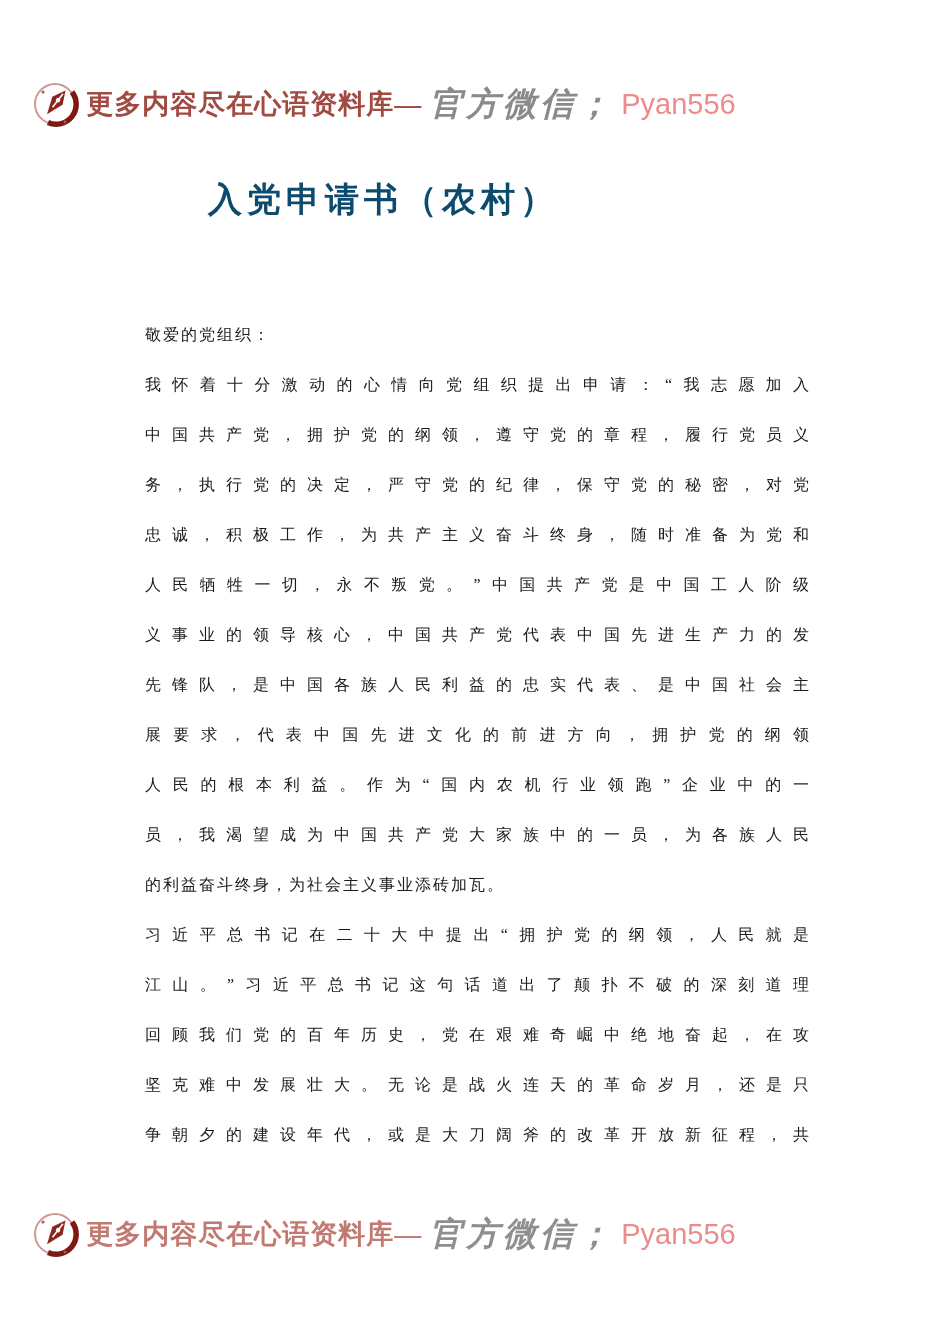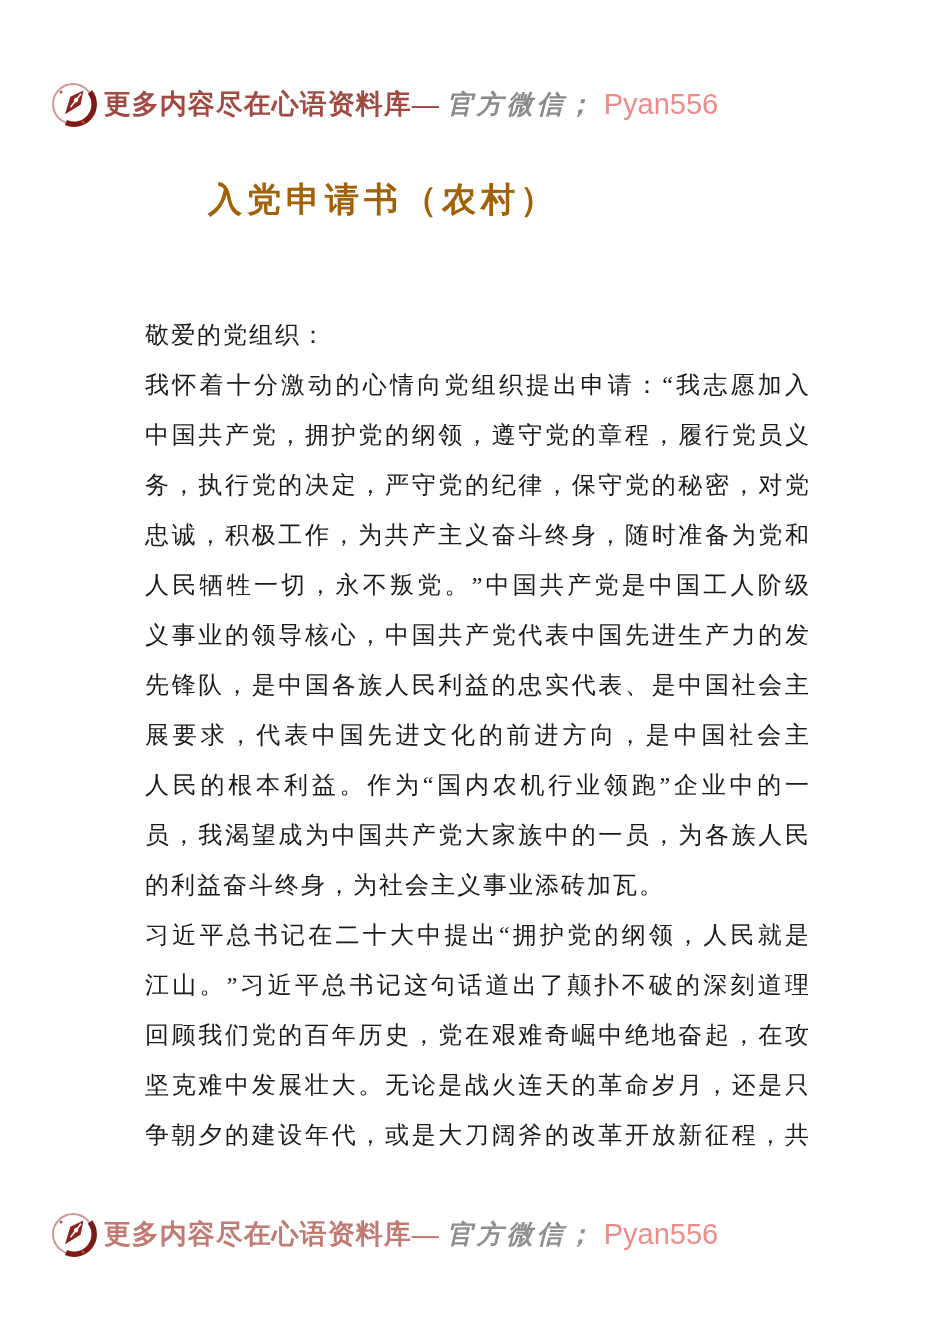--- a/index.html
+++ b/index.html
@@ -34,21 +34,21 @@
     font-size: 27px;
     letter-spacing: 1px;
     white-space: nowrap;
   }
   .top .brand-text { color: #A04A42; }
   .bottom .brand-text { color: #C17A71; }
   .wechat-label {
     font-family: "DejaVu Serif", serif;
     font-style: italic;
     font-weight: 600;
-    font-size: 26px;
+    font-size: 33px;
     letter-spacing: 4px;
     white-space: nowrap;
   }
   .top .wechat-label { color: #8A8A8A; }
   .bottom .wechat-label { color: #8F8F8F; }
   .wechat-id {
     font-family: "Liberation Sans", "DejaVu Sans", sans-serif;
     font-weight: 400;
     font-size: 29px;
     white-space: nowrap;
@@ -59,32 +59,32 @@
   
   .doc-title {
     margin-top: 42px;
     height: 52px;
     line-height: 52px;
     text-align: center;
     font-family: "Liberation Serif", "DejaVu Serif", serif;
     font-weight: 700;
     font-size: 34px;
     letter-spacing: 5px;
-    color: #a16207;
+    color: #0c4a6e;
   }
 
   
   .doc-body {
     margin-top: 84px;
     margin-left: 145px;
     width: 666px;
   }
   .line {
     font-family: "Liberation Serif", "DejaVu Serif", serif;
-    font-size: 24px;
+    font-size: 16px;
     line-height: 50px;
     letter-spacing: 2px;
     color: #1b1b1b;
     text-align: justify;
     text-align-last: justify;
     white-space: nowrap;
   }
   .line.no-justify {
     text-align: left;
     text-align-last: left;
@@ -118,21 +118,21 @@
 
   <div class="doc-body">
     <div class="line no-justify">敬爱的党组织：</div>
     <div class="line">我怀着十分激动的心情向党组织提出申请：“我志愿加入</div>
     <div class="line">中国共产党，拥护党的纲领，遵守党的章程，履行党员义</div>
     <div class="line">务，执行党的决定，严守党的纪律，保守党的秘密，对党</div>
     <div class="line">忠诚，积极工作，为共产主义奋斗终身，随时准备为党和</div>
     <div class="line">人民牺牲一切，永不叛党。”中国共产党是中国工人阶级</div>
     <div class="line">义事业的领导核心，中国共产党代表中国先进生产力的发</div>
     <div class="line">先锋队，是中国各族人民利益的忠实代表、是中国社会主</div>
-    <div class="line">展要求，代表中国先进文化的前进方向，是中国社会主</div>
+    <div class="line">展要求，代表中国先进文化的前进方向，拥护党的纲领</div>
     <div class="line">人民的根本利益。作为“国内农机行业领跑”企业中的一</div>
     <div class="line">员，我渴望成为中国共产党大家族中的一员，为各族人民</div>
     <div class="line no-justify">的利益奋斗终身，为社会主义事业添砖加瓦。</div>
     <div class="line">习近平总书记在二十大中提出“拥护党的纲领，人民就是</div>
     <div class="line">江山。”习近平总书记这句话道出了颠扑不破的深刻道理</div>
     <div class="line">回顾我们党的百年历史，党在艰难奇崛中绝地奋起，在攻</div>
     <div class="line">坚克难中发展壮大。无论是战火连天的革命岁月，还是只</div>
     <div class="line">争朝夕的建设年代，或是大刀阔斧的改革开放新征程，共</div>
   </div>
 

